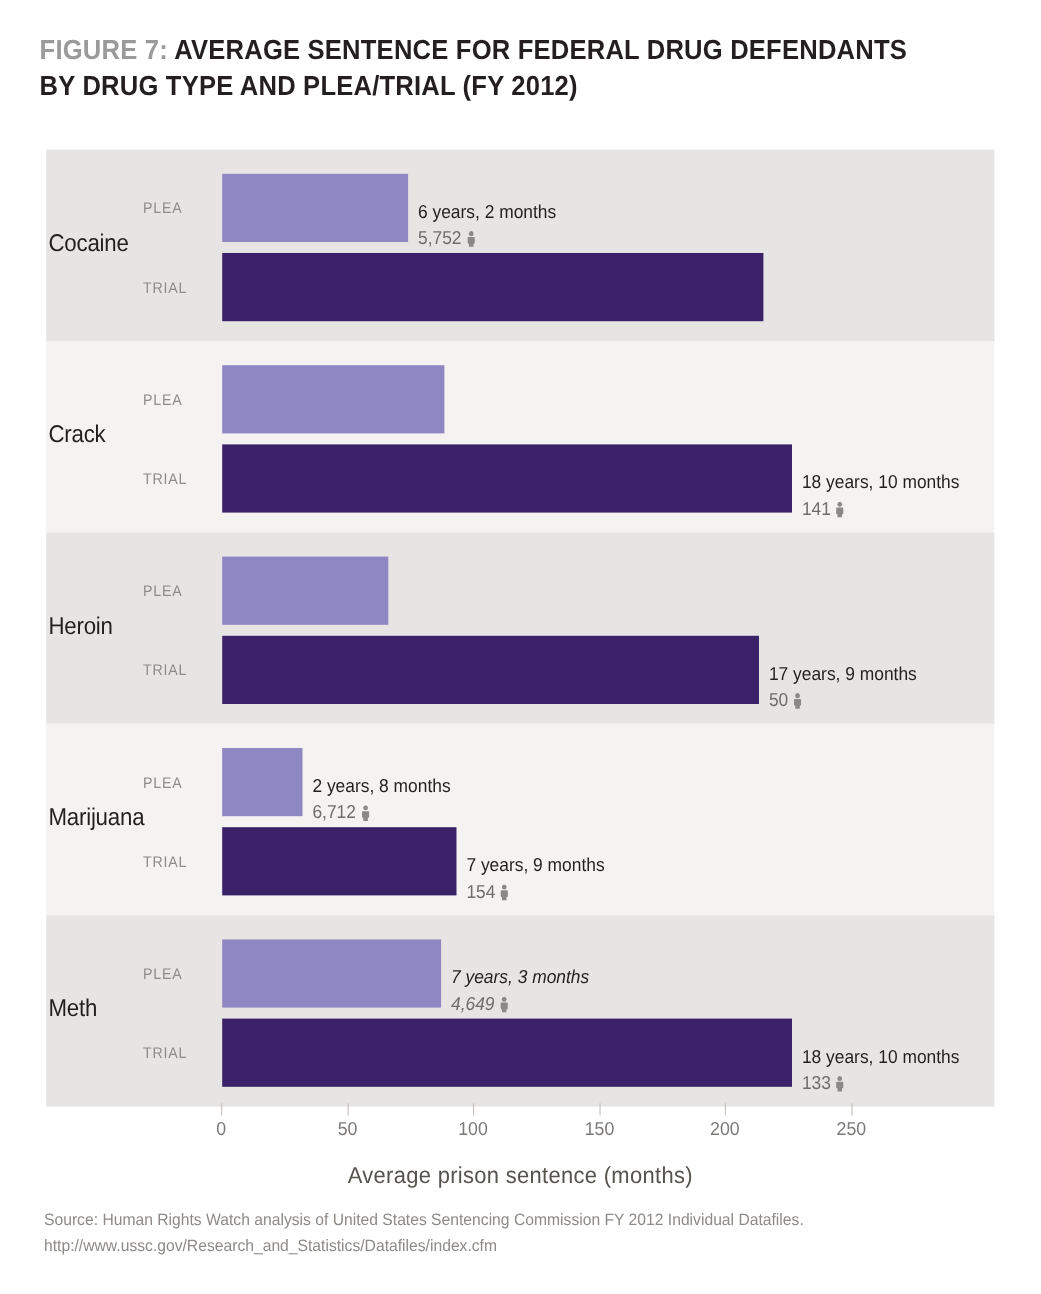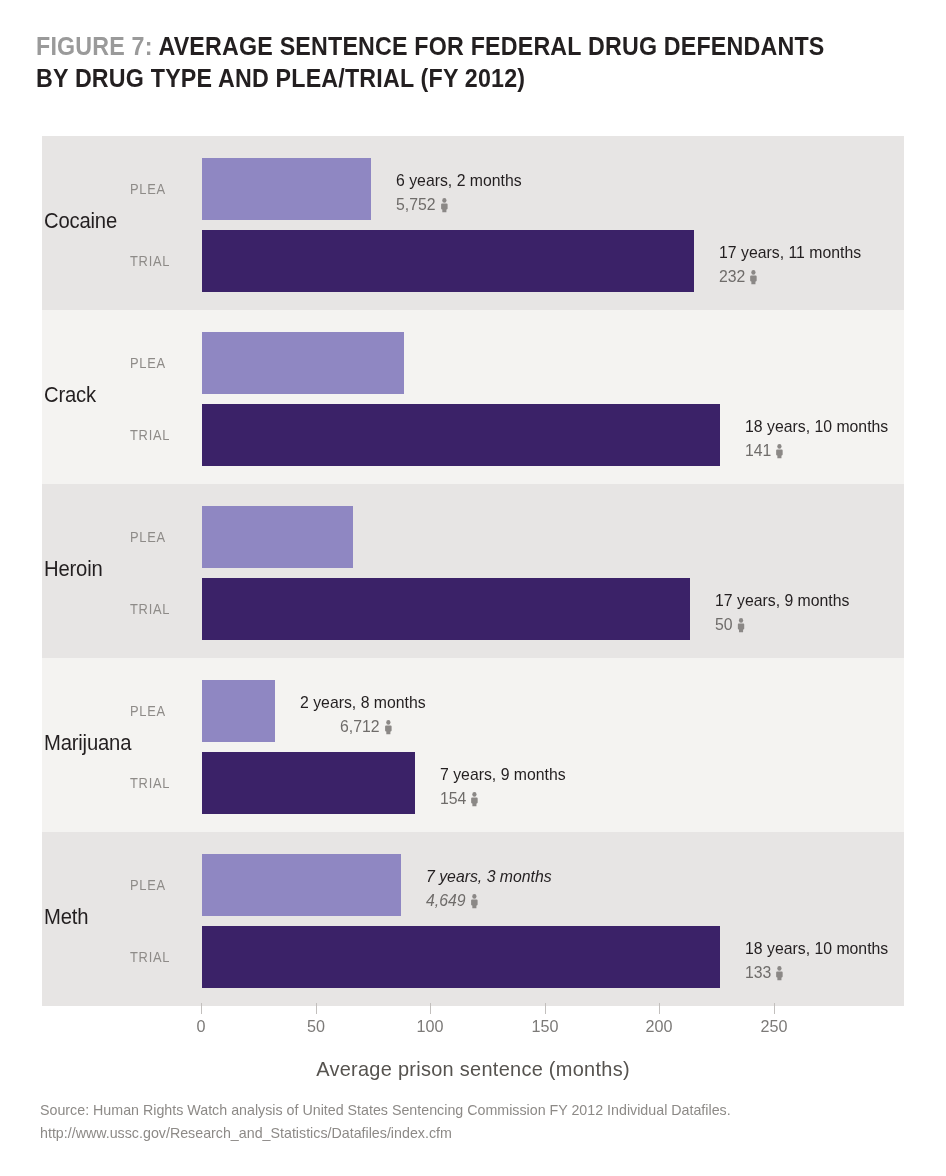--- a/index.html
+++ b/index.html
@@ -99,23 +99,23 @@
     left: 160px;
     top: 0;
     height: 62px;
     box-sizing: border-box;
   }
   .bar.plea  { background: #8f87c2; }
   .bar.trial { background: #3b2268; }
 
   .bar-labels {
     position: absolute;
-    top: 4px;
+    top: 16px;
     height: 62px;
-    padding-left: 25px;
+    padding-left: 9px;
     box-sizing: border-box;
     display: flex;
     flex-direction: column;
     justify-content: center;
     white-space: nowrap;
   }
   .lbl-sentence {
     font-family: "Liberation Sans", sans-serif;
     font-size: 17px;
     color: #231f20;
@@ -216,32 +216,20 @@
               <circle cx="4" cy="2.4" r="2.3" fill="#8b8886"></circle>
               <path d="M1.5 5.4 h5 a1 1 0 0 1 1 1 v4.2 a0.8 0.8 0 0 1 -0.8 0.8 h-0.5 v2.9 h-4.4 v-2.9 h-0.5 a0.8 0.8 0 0 1 -0.8 -0.8 v-4.2 a1 1 0 0 1 1 -1 z" fill="#8b8886"></path>
             </svg>
           </span>
         </div>
       </div>
     </div>
     <div class="bar-row" style="top: 94px; width: 862px;">
       <div class="row-tag">TRIAL</div>
       <div class="bar trial" title="Cocaine TRIAL: 17 years, 11 months" style="width: 492px;"></div>
-      <div class="bar-labels" style="left: 652px;">
-        <div class="lbl-sentence">17 years, 11 months</div>
-        <div class="lbl-count">
-          <span>232</span>
-          <span class="person-icon">
-            <svg width="8" height="15" viewBox="0 0 8 15" xmlns="http://www.w3.org/2000/svg">
-              <circle cx="4" cy="2.4" r="2.3" fill="#8b8886"></circle>
-              <path d="M1.5 5.4 h5 a1 1 0 0 1 1 1 v4.2 a0.8 0.8 0 0 1 -0.8 0.8 h-0.5 v2.9 h-4.4 v-2.9 h-0.5 a0.8 0.8 0 0 1 -0.8 -0.8 v-4.2 a1 1 0 0 1 1 -1 z" fill="#8b8886"></path>
-            </svg>
-          </span>
-        </div>
-      </div>
     </div>
     <div class="band shade-b" style="top: 174px;"></div>
     <div class="group-label" style="top: 246px;">Crack</div>
     <div class="bar-row" style="top: 196px; width: 862px;">
       <div class="row-tag">PLEA</div>
       <div class="bar plea" title="Crack PLEA: 7 years, 4 months" style="width: 202px;"></div>
     </div>
     <div class="bar-row" style="top: 268px; width: 862px;">
       <div class="row-tag">TRIAL</div>
       <div class="bar trial" title="Crack TRIAL: 18 years, 10 months" style="width: 518px;"></div>
@@ -278,21 +266,21 @@
             </svg>
           </span>
         </div>
       </div>
     </div>
     <div class="band shade-b" style="top: 522px;"></div>
     <div class="group-label" style="top: 594px;">Marijuana</div>
     <div class="bar-row" style="top: 544px; width: 862px;">
       <div class="row-tag">PLEA</div>
       <div class="bar plea" title="Marijuana PLEA: 2 years, 8 months" style="width: 73px;"></div>
-      <div class="bar-labels" style="left: 233px; align-items: center;">
+      <div class="bar-labels" style="left: 233px;">
         <div class="lbl-sentence">2 years, 8 months</div>
         <div class="lbl-count">
           <span>6,712</span>
           <span class="person-icon">
             <svg width="8" height="15" viewBox="0 0 8 15" xmlns="http://www.w3.org/2000/svg">
               <circle cx="4" cy="2.4" r="2.3" fill="#8b8886"></circle>
               <path d="M1.5 5.4 h5 a1 1 0 0 1 1 1 v4.2 a0.8 0.8 0 0 1 -0.8 0.8 h-0.5 v2.9 h-4.4 v-2.9 h-0.5 a0.8 0.8 0 0 1 -0.8 -0.8 v-4.2 a1 1 0 0 1 1 -1 z" fill="#8b8886"></path>
             </svg>
           </span>
         </div>

